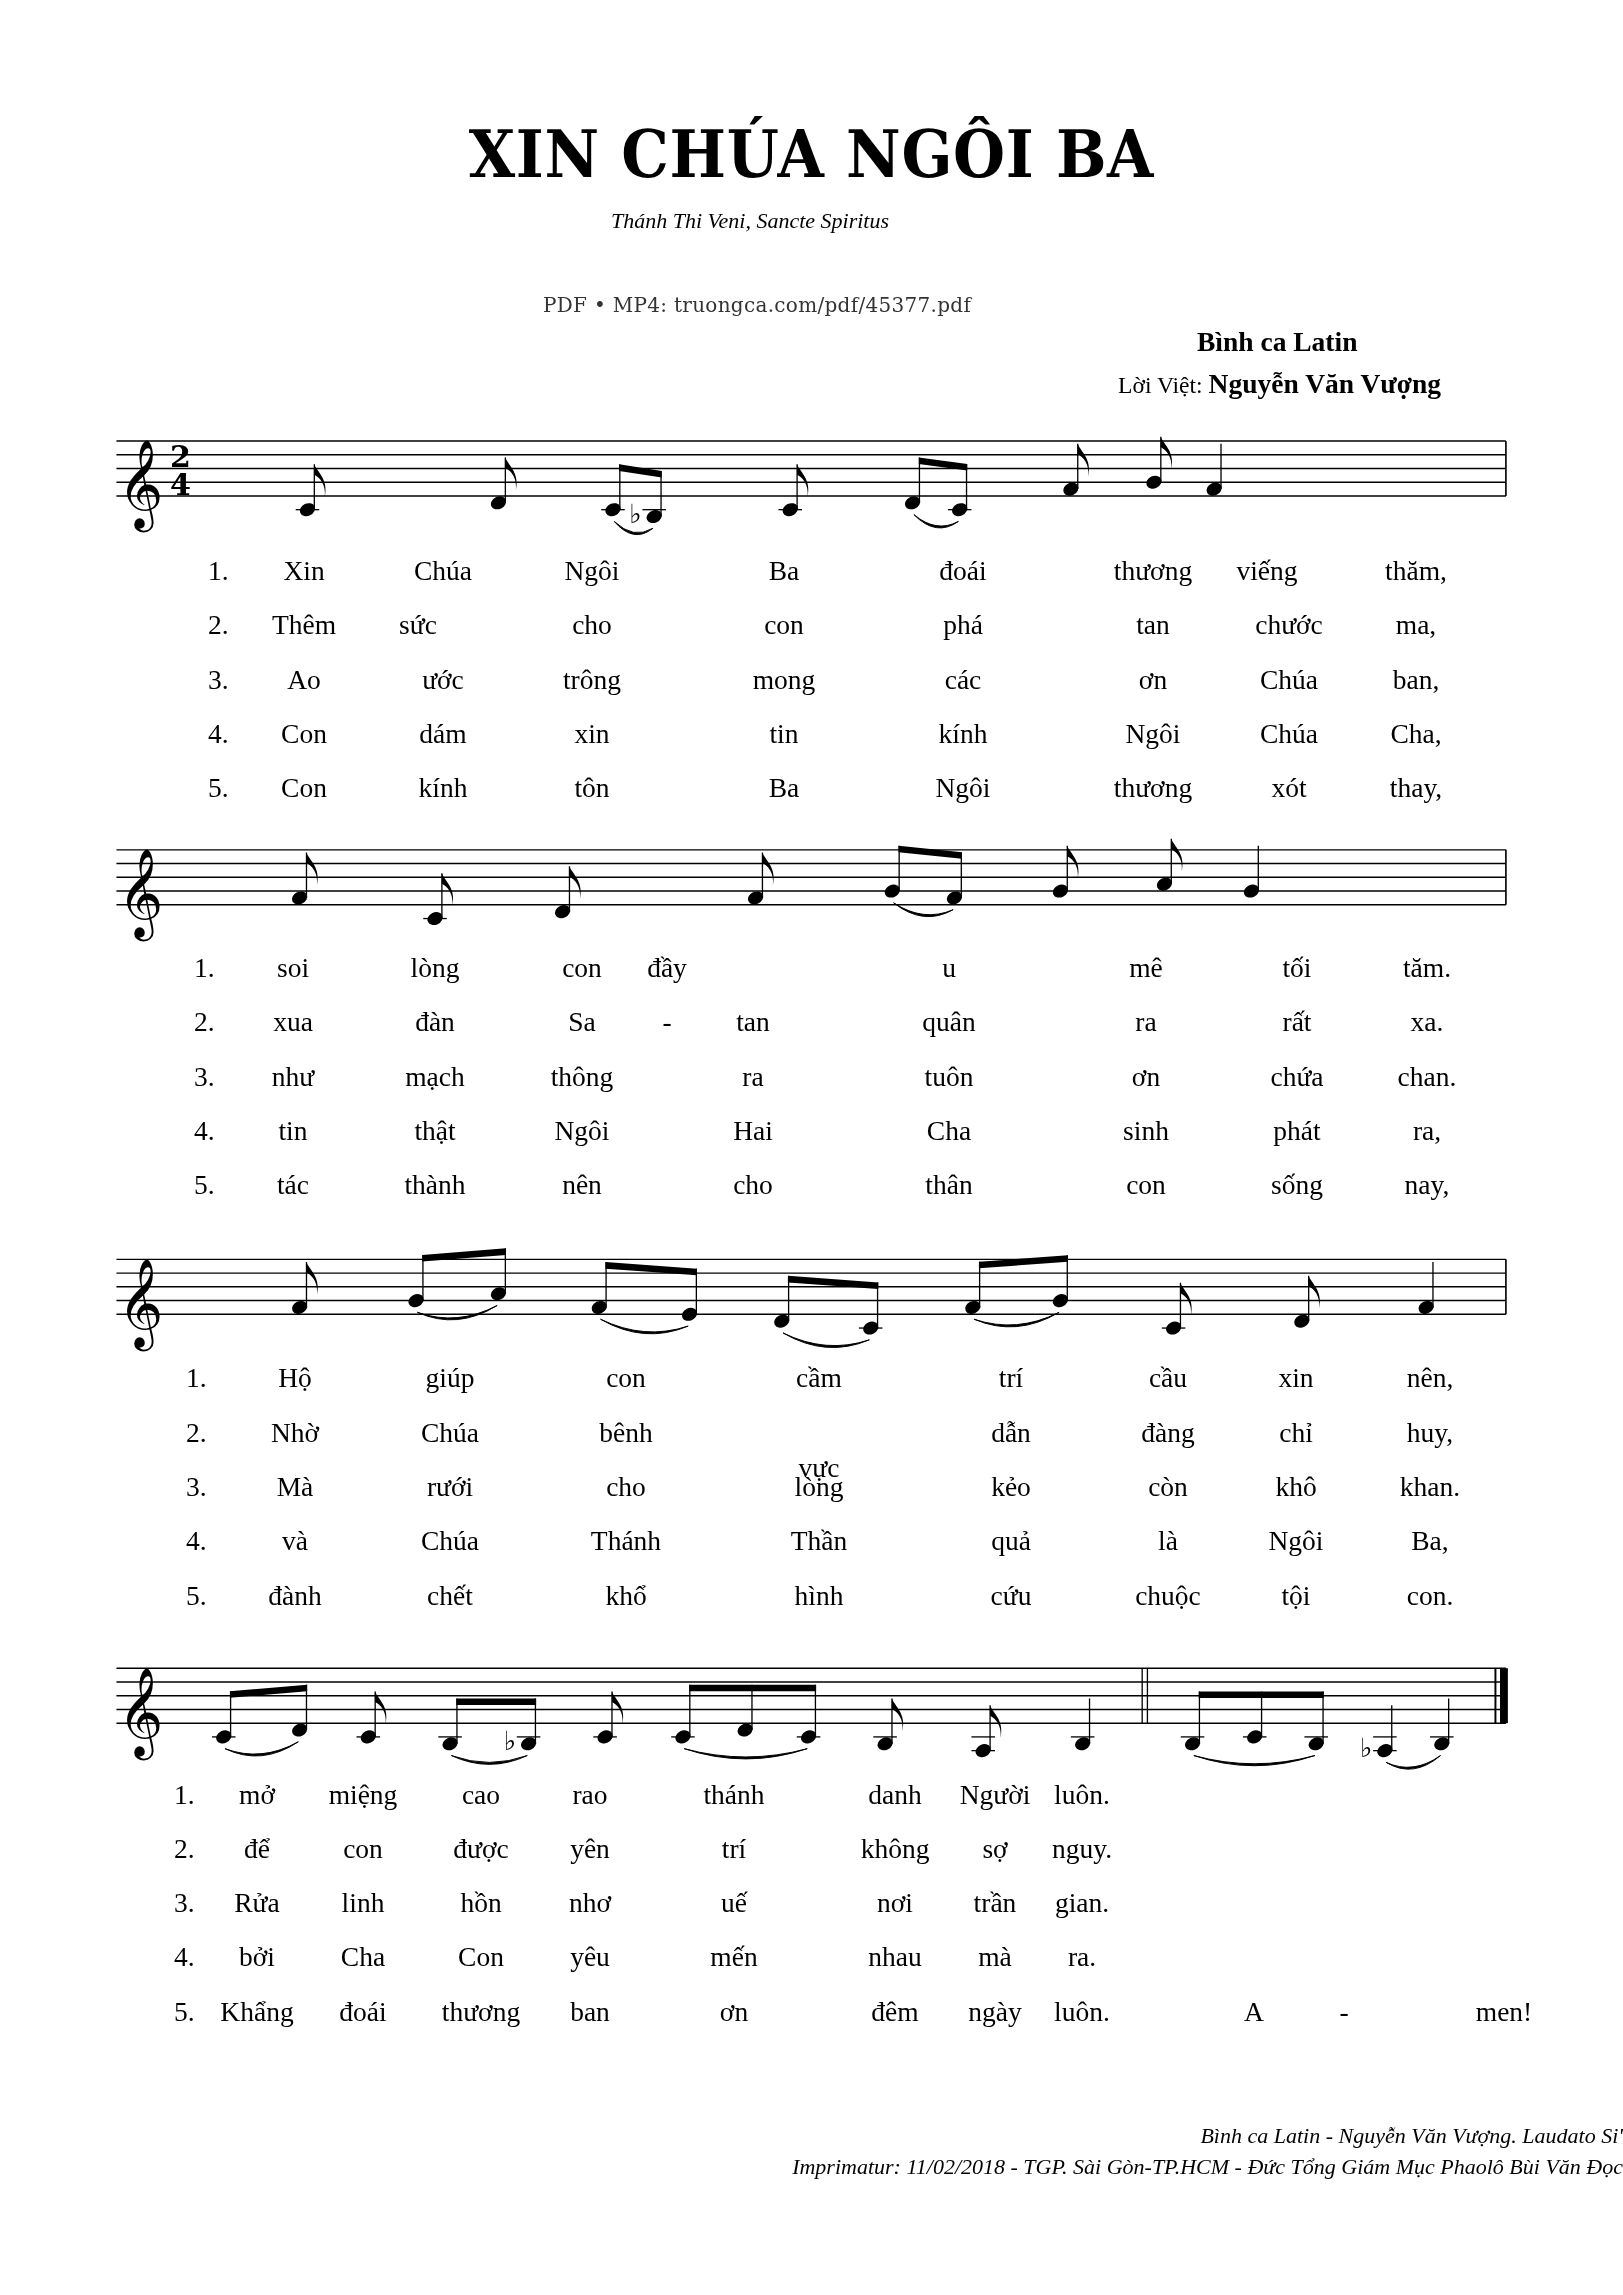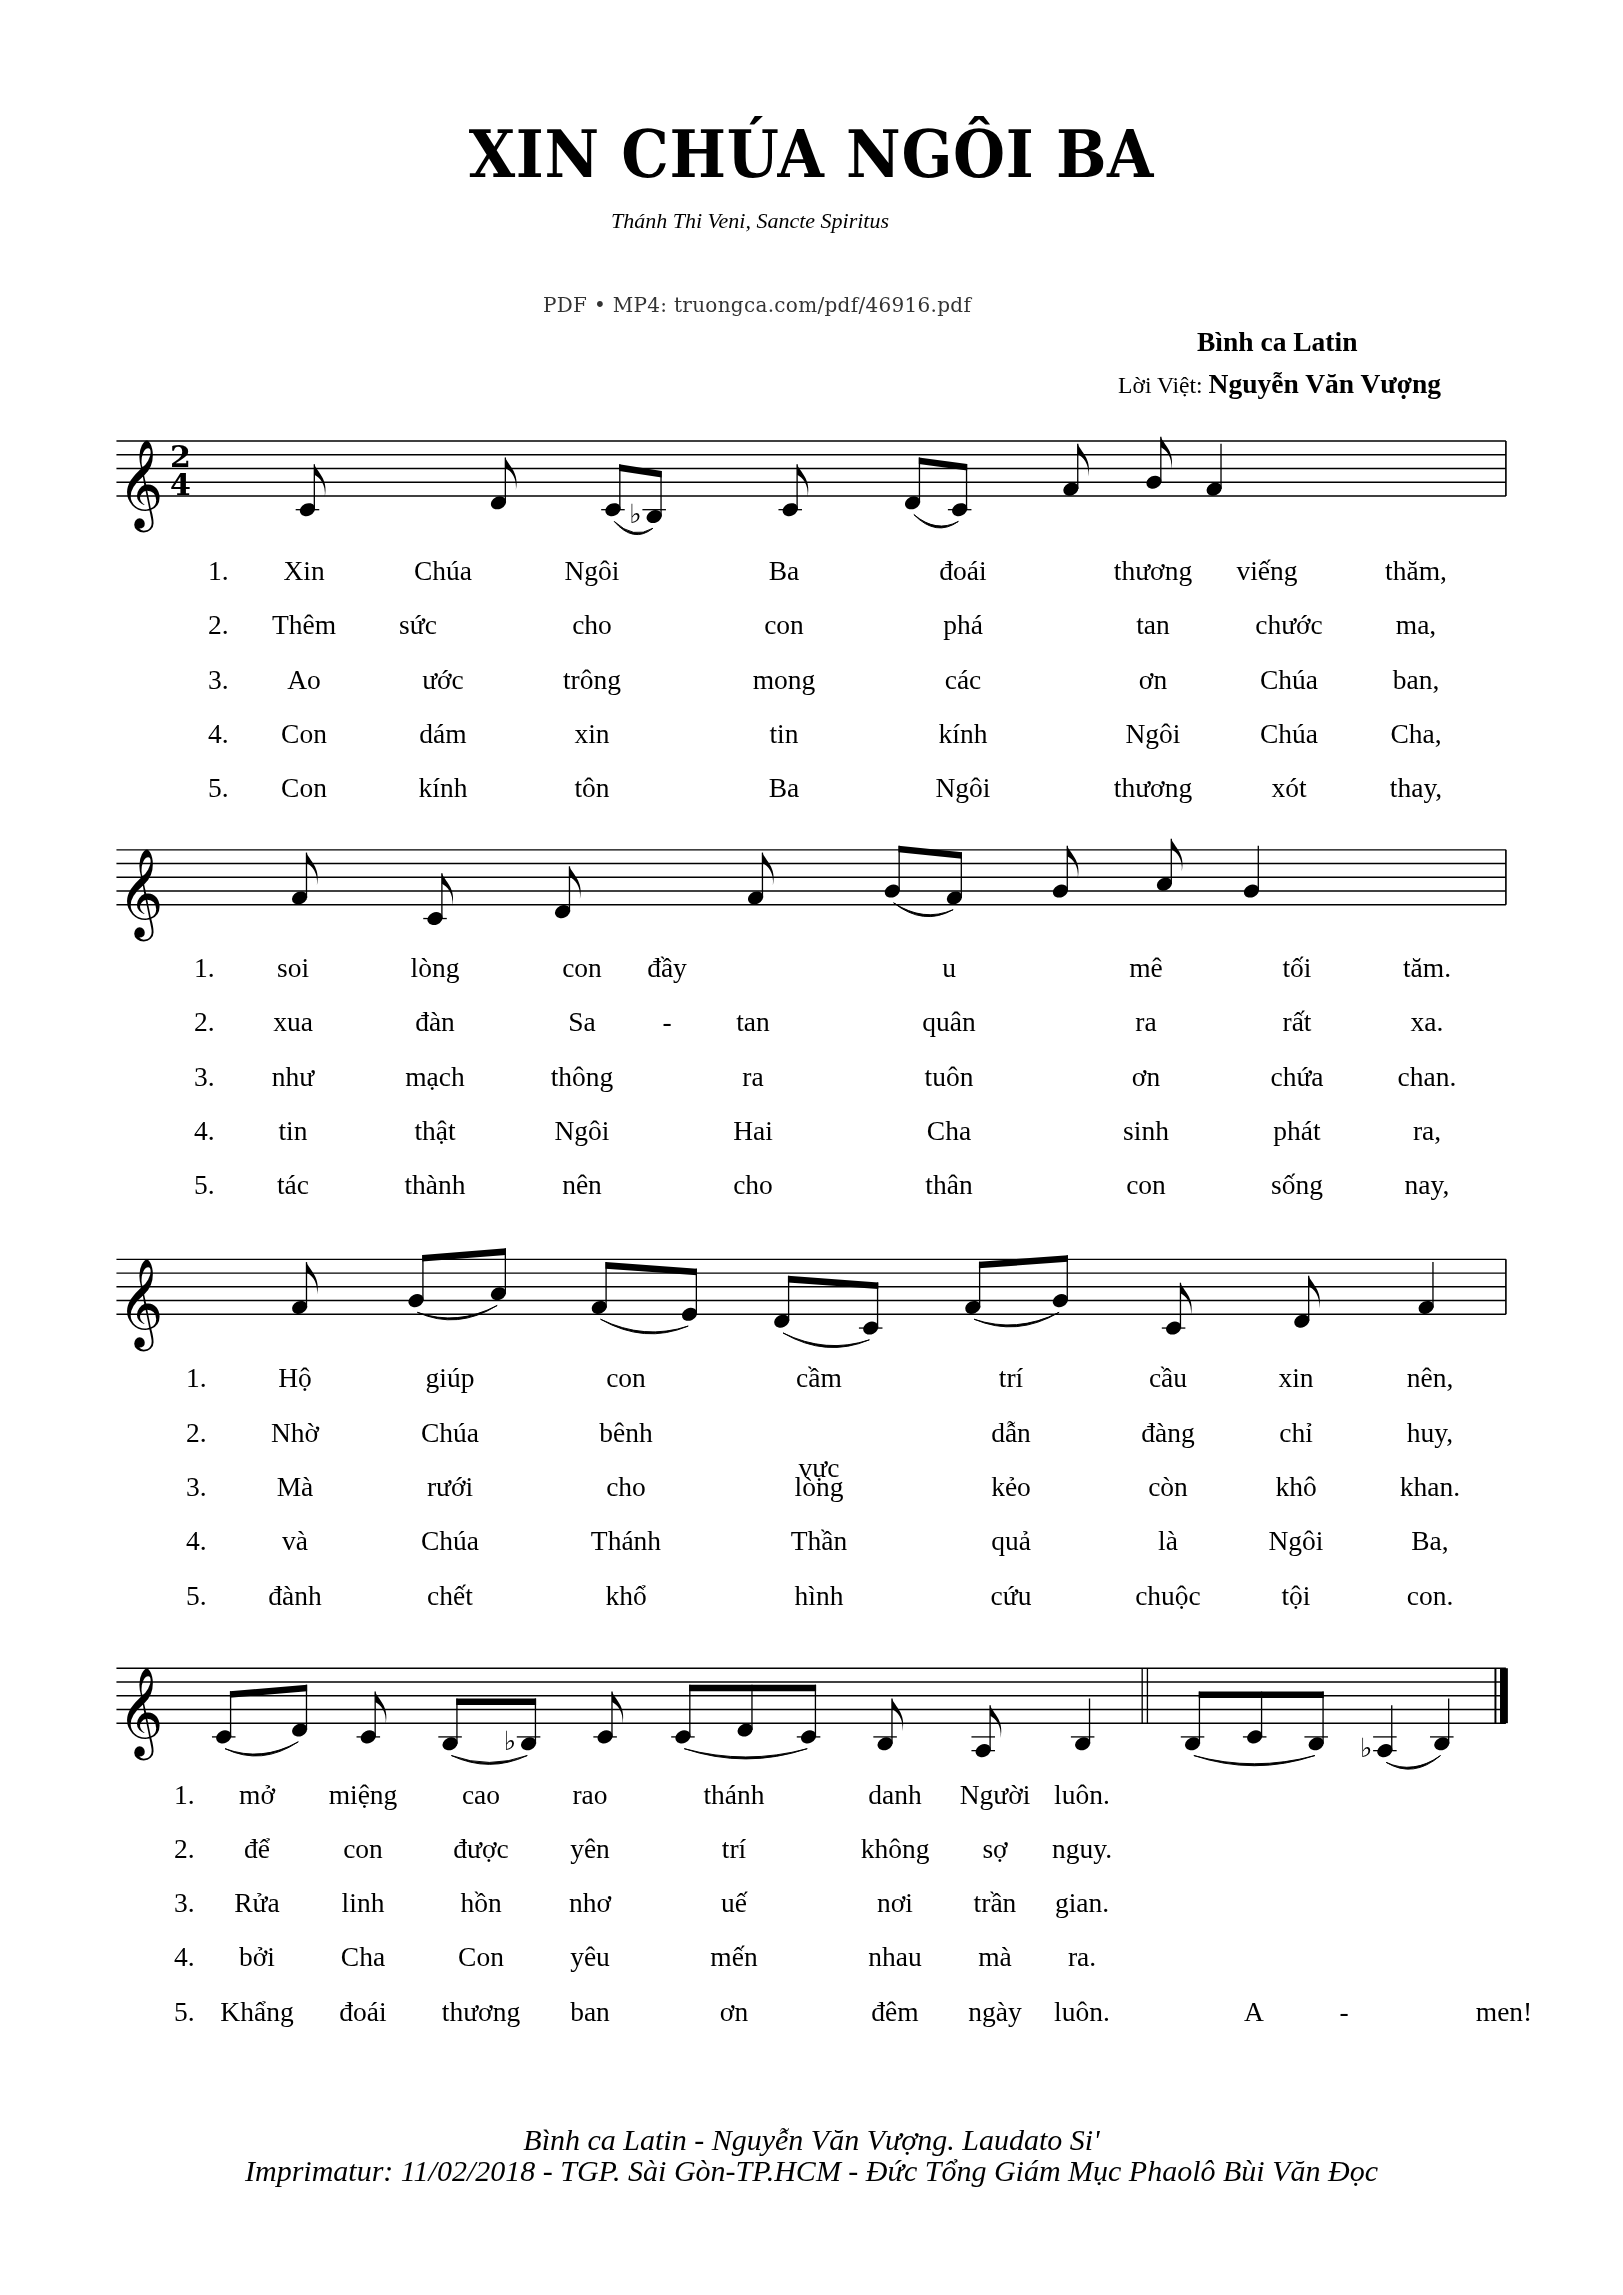--- a/index.html
+++ b/index.html
@@ -27,30 +27,30 @@
   }
   .lyricist .name { font-weight: bold; font-size: 27.5px; }
   svg.score { position: absolute; left: 0; top: 0; }
   .lyric-line {
     position: absolute; left: 0; width: 1623px; height: 33px;
     font-family: "Liberation Serif", serif; font-size: 27.5px;
   }
   .lyric-line span { position: absolute; top: 0; transform: translateX(-50%); white-space: nowrap; }
   .lyric-line span.num { transform: none; }
   .footer {
-    position: absolute; left: 0; width: 1623px; text-align: center;
-    font-family: "Liberation Serif", serif; font-style: italic; font-size: 30px;
+    position: absolute; left: 0; width: 1623px; text-align: right;
+    font-family: "Liberation Serif", serif; font-style: italic; font-size: 22px;
   }
 </style>
 </head>
 <body>
 
 <div class="title">XIN CHÚA NGÔI BA</div>
 <div class="subtitle">Thánh Thi Veni, Sancte Spiritus</div>
-<div class="source">PDF • MP4: truongca.com/pdf/46916.pdf</div>
+<div class="source">PDF • MP4: truongca.com/pdf/45377.pdf</div>
 <div class="composer">Bình ca Latin</div>
 <div class="lyricist">
   <span>Lời Việt:</span>
   <span class="name">Nguyễn Văn Vượng</span>
 </div>
 
 <svg class="score" id="score" width="1623" height="2295" viewBox="0 0 2481 3508" xmlns="http://www.w3.org/2000/svg">
     <line x1="178" y1="674" x2="2302" y2="674" stroke="#000" stroke-width="2.2"></line>
     <line x1="178" y1="695" x2="2302" y2="695" stroke="#000" stroke-width="2.2"></line>
     <line x1="178" y1="716" x2="2302" y2="716" stroke="#000" stroke-width="2.2"></line>

